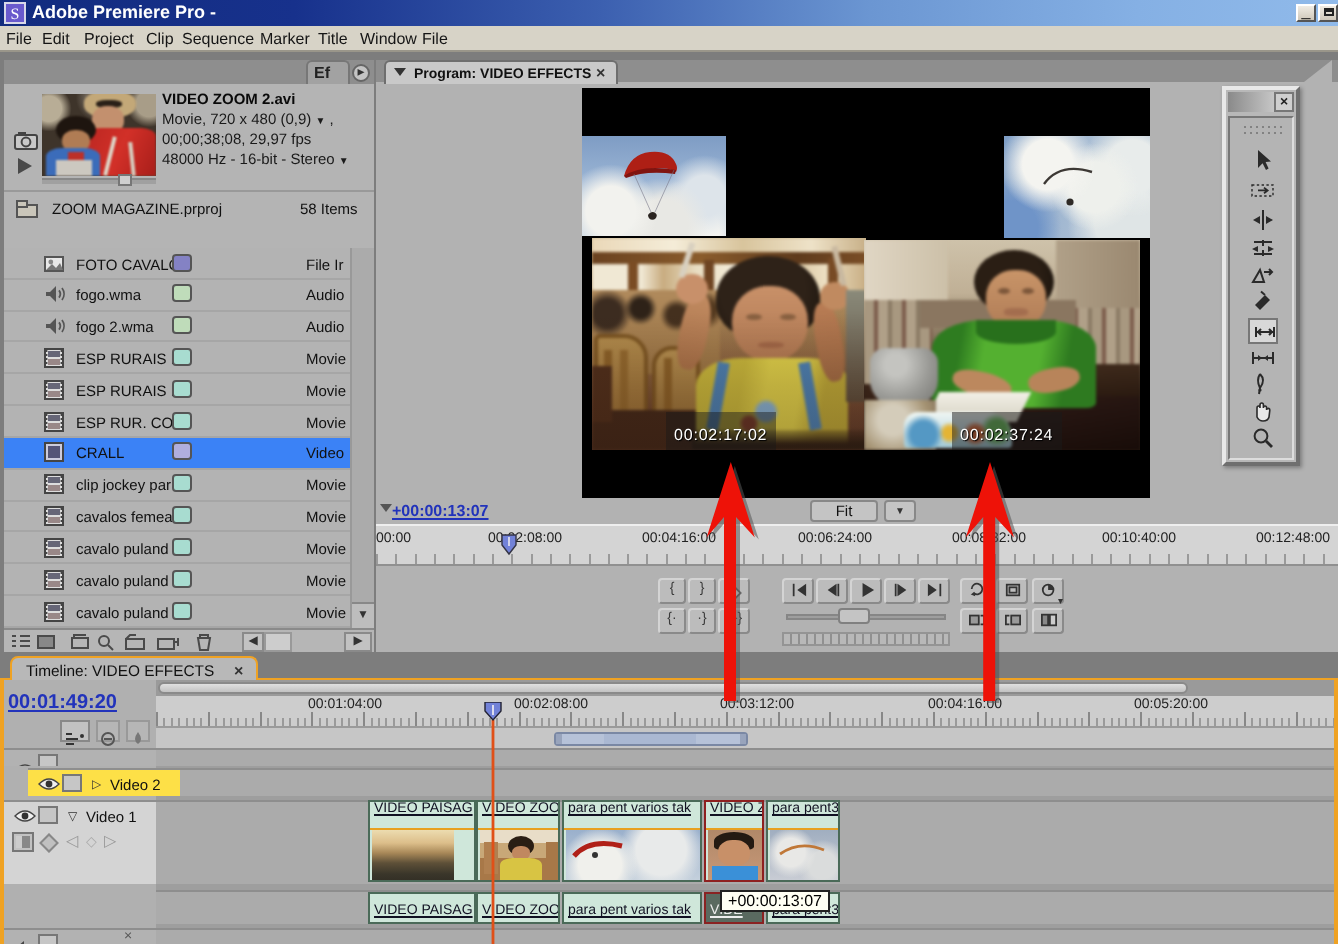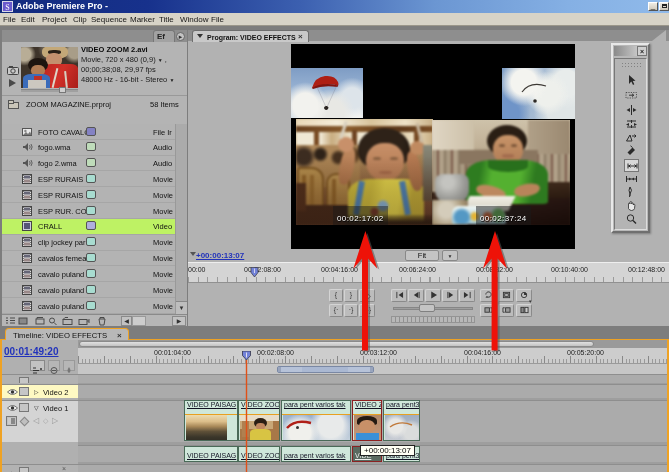--- a/index.html
+++ b/index.html
@@ -145,21 +145,21 @@
       <span class="a" style="left:20px;top:2.5px"><svg width="10" height="10" viewBox="0 0 10 10">
             <rect x="0.5" y="0.5" width="9" height="9" fill="#ddd" stroke="#444"></rect>
             <rect x="2" y="1.5" width="6" height="3" fill="#667"></rect>
             <rect x="2" y="5.5" width="6" height="3" fill="#988"></rect>
             <path d="M1.2 1v8M8.8 1v8" stroke="#444" stroke-dasharray="1 1"></path>
           </svg></span>
       <span class="a" style="left:36px;top:3.5px">ESP RUR. COE</span>
       <span class="a" style="left:84px;top:2.5px;width:10px;height:9px;background:#a8dcd0;border:1px solid #555;border-radius:2px"></span>
       <span class="a" style="left:151px;top:3.5px">Movie</span>
     </div>
-      <div class="a" style="left:0;top:94.98px;width:173px;height:15.83px;border-bottom:1px solid #a6a6a6;background:#bef264">
+      <div class="a" style="left:0;top:94.98px;width:173px;height:15.83px;border-bottom:1px solid #a6a6a6;background:#3b82f6">
       <span class="a" style="left:20px;top:2.5px"><svg width="10" height="10" viewBox="0 0 10 10">
             <rect x="0.5" y="0.5" width="9" height="9" fill="#ccd" stroke="#444"></rect>
             <rect x="2" y="2" width="6" height="6" fill="#557"></rect>
           </svg></span>
       <span class="a" style="left:36px;top:3.5px">CRALL</span>
       <span class="a" style="left:84px;top:2.5px;width:10px;height:9px;background:#b0aedd;border:1px solid #555;border-radius:2px"></span>
       <span class="a" style="left:151px;top:3.5px">Video</span>
     </div>
       <div class="a" style="left:0;top:110.81px;width:173px;height:15.83px;border-bottom:1px solid #a6a6a6;background:#b3b3b3">
       <span class="a" style="left:20px;top:2.5px"><svg width="10" height="10" viewBox="0 0 10 10">
@@ -578,21 +578,21 @@
       <div class="a" style="left:76px;top:60px;width:589px;height:41.5px;background:#ababab;border-top:1px solid #8e8e8e"></div>
       <div class="a" style="left:76px;top:104.5px;width:589px;height:17px;background:#ababab;border-top:1px solid #8e8e8e"></div>
       <div class="a" style="left:76px;top:124px;width:589px;height:8px;background:#ababab;border-top:1px solid #8e8e8e"></div>
       <div class="a" style="left:0;top:34px;width:76px;height:9px;background:#b2b2b2;border-top:1px solid #8e8e8e;overflow:hidden">
         <span class="a" style="left:5px;top:1px"><svg width="11" height="8" viewBox="0 0 11 8">
             <path d="M0.5 4 Q5.5 -1 10.5 4 Q5.5 9 0.5 4Z" fill="#f0f0f0" stroke="#444" stroke-width="0.7"></path>
             <circle cx="5.5" cy="4" r="1.7" fill="#333"></circle>
           </svg></span>
         <div class="a" style="left:17px;top:2px;width:10px;height:9px;background:#c6c6c6;border:1px solid #777"></div>
       </div>
-      <div class="a" style="left:0;top:44px;width:76px;height:14px;background:#fef9c3;border-top:1px solid #8e8e8e;font-size:7.5px;color:#111">
+      <div class="a" style="left:12px;top:44px;width:76px;height:14px;background:#fde047;border-top:1px solid #8e8e8e;font-size:7.5px;color:#111">
       <span class="a" style="left:5px;top:3px"><svg width="11" height="8" viewBox="0 0 11 8">
             <path d="M0.5 4 Q5.5 -1 10.5 4 Q5.5 9 0.5 4Z" fill="#f0f0f0" stroke="#444" stroke-width="0.7"></path>
             <circle cx="5.5" cy="4" r="1.7" fill="#333"></circle>
           </svg></span>
         <div class="a" style="left:17px;top:2px;width:10px;height:9px;background:#c6c6c6;border:1px solid #777"></div>
       <span class="a" style="left:32px;top:3px;font-size:6px;color:#333">▷</span>
       <span class="a" style="left:41px;top:3px">Video 2</span>
       </div>
       <div class="a" style="left:0;top:60px;width:76px;height:41.5px;background:#d4d4d4;border-top:1px solid #8e8e8e;font-size:7.5px;color:#111">
       <span class="a" style="left:5px;top:3px"><svg width="11" height="8" viewBox="0 0 11 8">

